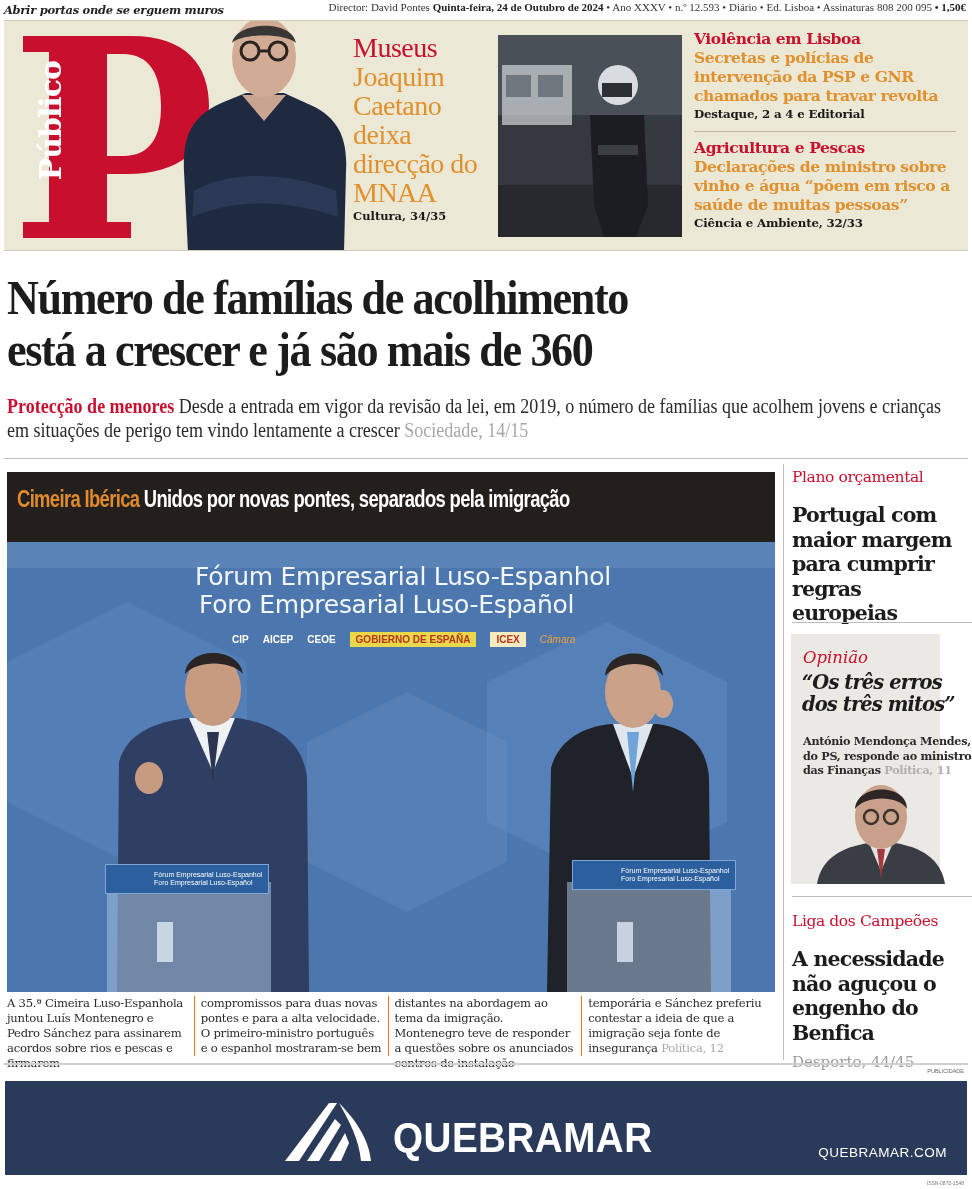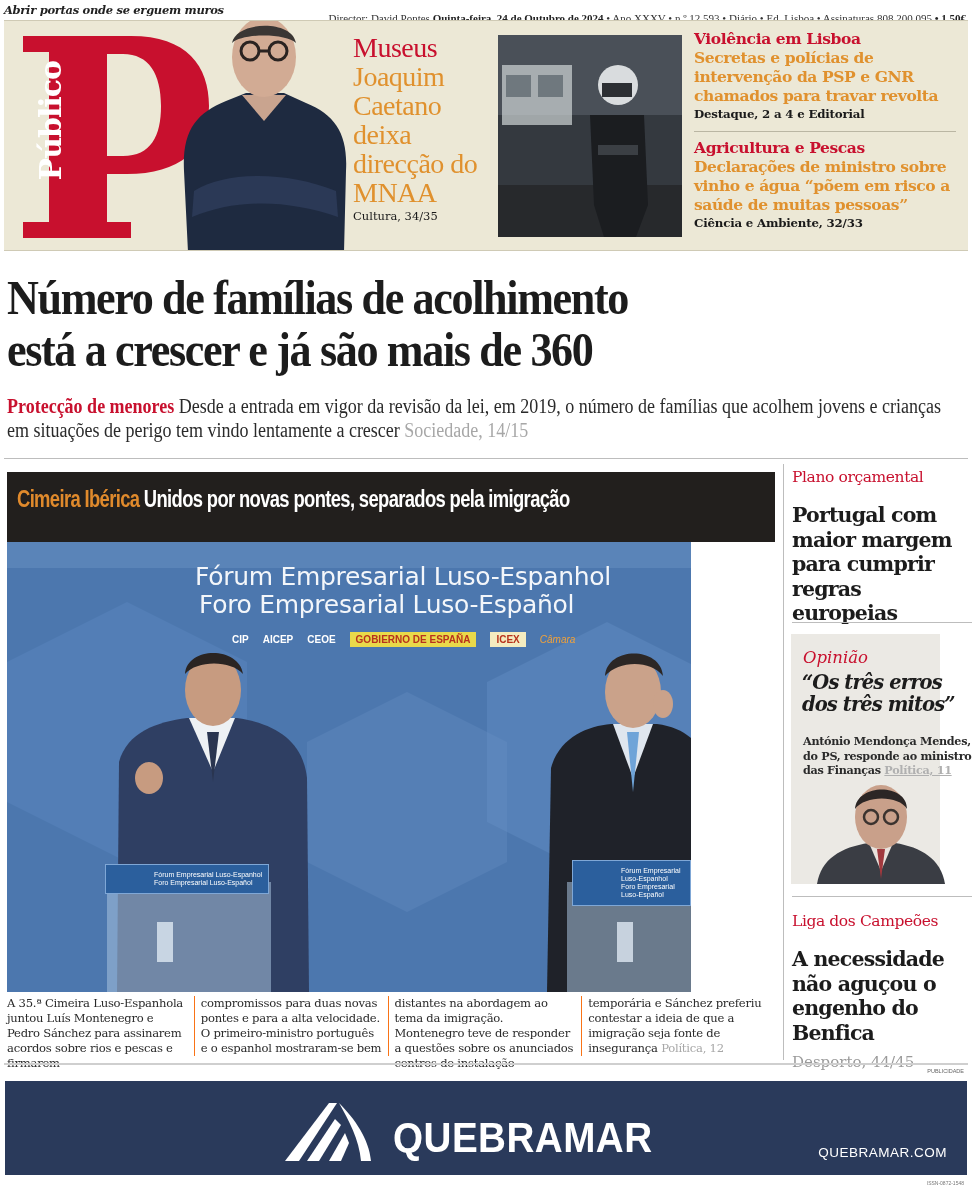--- a/index.html
+++ b/index.html
@@ -2,32 +2,32 @@
 <html><head>
 <meta charset="utf-8">
 <style>
   * { box-sizing: border-box; margin: 0; padding: 0; }
   html, body { width: 972px; height: 1189px; background: #ffffff; overflow: hidden; }
   body { position: relative; font-family: "DejaVu Serif", serif; color: #1c1c1c; }
 
   
   .topbar { position: absolute; left: 0; top: 0; width: 788px; height: 20px; display: flex; align-items: center; padding: 0 6px 0 4px; white-space: nowrap; }
   .slogan { font-family: "DejaVu Serif", serif; font-weight: bold; font-style: italic; font-size: 11.5px; color: #222; letter-spacing: -0.3px; }
-  .mast-meta { position: absolute; right: 6px; top: 12px; font-family: "Liberation Serif", serif; font-size: 11px; color: #333; }
+  .mast-meta { position: absolute; right: 6px; top: 1px; font-family: "Liberation Serif", serif; font-size: 11px; color: #333; }
   .mast-meta b { font-weight: bold; color: #222; }
 
   
   .band { position: absolute; left: 4px; top: 20px; width: 964px; height: 231px; background: #ece8d6; border-top: 1px solid #cfcab5; border-bottom: 1px solid #cfcab5; overflow: hidden; }
   .logo-p { position: absolute; left: 15px; top: 11px; width: 190px; height: 210px; }
   .logo-word { position: absolute; left: 29px; top: 40px; writing-mode: vertical-rl; transform: rotate(180deg); font-family: "DejaVu Serif", serif; font-weight: bold; font-size: 30px; color: #fff; letter-spacing: -1px; }
   .director-photo { position: absolute; left: 172px; top: 0; width: 176px; height: 231px; }
   .museus { position: absolute; left: 349px; top: 12px; width: 145px; font-family: "Liberation Serif", serif; line-height: 29px; }
   .museus .kick { font-size: 28px; color: #c8102e; letter-spacing: -0.5px; display: block; }
   .museus .head { font-size: 28px; color: #e0912e; letter-spacing: -0.5px; display: block; }
-  .museus .sec { font-family: "DejaVu Serif", serif; font-weight: normal; font-size: 11.5px; color: #1a1a1a; display: block; line-height: 16px; margin-top: 1px; }
+  .museus .sec { font-family: "DejaVu Serif", serif; font-weight: bold; font-size: 11.5px; color: #1a1a1a; display: block; line-height: 16px; margin-top: 1px; }
   .police-photo { position: absolute; left: 494px; top: 14px; width: 184px; height: 202px; background: #2a2e33; overflow: hidden; }
   .side-teasers { position: absolute; left: 690px; top: 8px; width: 272px; }
   .teaser { font-family: "DejaVu Serif", serif; font-weight: bold; }
   .teaser .kick { display: block; color: #c8102e; font-size: 15.5px; line-height: 19px; letter-spacing: -0.4px; }
   .teaser .head { display: block; color: #e0912e; font-size: 15.5px; line-height: 19px; letter-spacing: -0.4px; }
   .teaser .sec { display: block; color: #1a1a1a; font-size: 11.8px; line-height: 18px; letter-spacing: -0.2px; }
   .teaser-div { height: 1px; background: #bab6a3; margin: 8px 0 6px 0; width: 262px; }
 
   
   .main-head { position: absolute; left: 7px; top: 272px; width: 960px; font-family: "Liberation Serif", serif; font-weight: bold; font-size: 49px; line-height: 52px; letter-spacing: -1.5px; color: #1c1c1c; transform: scaleX(0.9); transform-origin: left top; width: 1070px; }
@@ -36,21 +36,21 @@
   .main-dek .sec { color: #a7a7a7; }
 
   .hr { position: absolute; left: 4px; width: 964px; height: 1px; background: #bdbdbd; }
 
   
   .feature { position: absolute; left: 7px; top: 472px; width: 768px; height: 520px; }
   .feature-bar { position: absolute; left: 0; top: 0; width: 768px; height: 70px; background: #221f1d; }
   .feature-title { position: absolute; left: 10px; top: 14px; font-family: "Liberation Sans", sans-serif; font-weight: bold; font-size: 23px; letter-spacing: -0.8px; transform: scaleX(0.8); transform-origin: left top; white-space: nowrap; }
   .feature-title .kick { color: #e08a2c; }
   .feature-title .head { color: #ffffff; }
-  .summit-photo { position: absolute; left: 0; top: 70px; width: 684px; height: 450px; overflow: hidden; }
+  .summit-photo { position: absolute; left: 0; top: 70px; width: 768px; height: 450px; overflow: hidden; }
   .forum-t1, .forum-t2 { position: absolute; font-family: "DejaVu Sans", sans-serif; color: #f3f6fa; font-size: 25px; letter-spacing: -0.3px; white-space: nowrap; }
   .forum-t1 { left: 188px; top: 20px; }
   .forum-t2 { left: 192px; top: 48px; }
   .sponsors { position: absolute; left: 225px; top: 90px; display: flex; gap: 14px; align-items: center; }
   .sponsor { font-family: "Liberation Sans", sans-serif; font-weight: bold; font-size: 10px; color: #fff; text-align: right; }
   .sponsor.box { background: #e9d94a; color: #b8321c; padding: 2px 6px; }
   .sponsor.icex { background: #f4ecc0; color: #b8321c; padding: 2px 6px; }
   .sponsor.camara { color: #f2a23a; font-weight: normal; font-style: italic; }
   .podium-sign { position: absolute; font-family: "Liberation Sans", sans-serif; color: #fff; font-size: 7px; line-height: 8px; background: #2b5f9d; padding: 6px 6px 6px 48px; border: 1px solid #7fa7d6; }
 
@@ -63,21 +63,21 @@
   .rcol { position: absolute; left: 783px; top: 464px; width: 189px; height: 596px; border-left: 1px solid #bdbdbd; }
   .rblock { position: absolute; left: 8px; width: 180px; }
   .rblock .kick { display: block; font-family: "DejaVu Serif", serif; color: #c8102e; font-size: 15.5px; line-height: 19px; letter-spacing: -0.4px; }
   .rblock .head { display: block; font-family: "DejaVu Serif", serif; font-weight: bold; color: #1c1c1c; font-size: 20.5px; line-height: 24.5px; letter-spacing: -0.8px; margin-top: 16px; }
   .rblock .sec { display: block; font-family: "DejaVu Serif", serif; color: #9a9a9a; font-size: 15px; line-height: 14px; margin-top: 10px; }
   .rdiv { position: absolute; left: 8px; width: 180px; height: 1px; background: #bdbdbd; }
   .opinion { position: absolute; left: 7px; top: 170px; width: 149px; height: 250px; background: #ebe9e4; }
   .opinion .kick { position: absolute; left: 12px; top: 14px; font-family: "DejaVu Serif", serif; font-style: italic; color: #c8102e; font-size: 16.5px; }
   .opinion .quote { position: absolute; left: 11px; top: 38px; width: 170px; font-family: "DejaVu Serif", serif; font-style: italic; font-weight: bold; color: #1c1c1c; font-size: 19.5px; line-height: 22px; letter-spacing: -0.9px; }
   .opinion .body { position: absolute; left: 12px; top: 100px; width: 170px; font-family: "DejaVu Serif", serif; font-weight: bold; font-size: 11.2px; line-height: 14.5px; color: #2a2a2a; letter-spacing: -0.3px; }
-  .opinion .body .sec { color: #b0b0b0; text-decoration: underline; }
+  .opinion .body .sec { color: #b0b0b0; }
   .opinion-photo { position: absolute; left: 20px; top: 145px; width: 140px; height: 105px; }
 
   
   .publicidade { position: absolute; right: 8px; top: 1068px; font-family: "Liberation Sans", sans-serif; font-size: 5.5px; color: #666; }
   .ad { position: absolute; left: 5px; top: 1081px; width: 962px; height: 94px; background: #2a3a5b; }
   .ad-logo { position: absolute; left: 280px; top: 18px; width: 90px; height: 62px; }
   .ad-brand { position: absolute; left: 388px; top: 36px; font-family: "Liberation Sans", sans-serif; font-weight: bold; color: #fff; font-size: 42px; letter-spacing: 0.5px; transform: scaleX(0.92); transform-origin: left top; line-height: 42px; }
   .ad-url { position: absolute; right: 20px; top: 64px; font-family: "Liberation Sans", sans-serif; color: #fff; font-size: 13.5px; letter-spacing: 0.5px; }
   .issn { position: absolute; right: 8px; top: 1180px; font-family: "Liberation Sans", sans-serif; font-size: 5px; color: #777; }
 </style>

